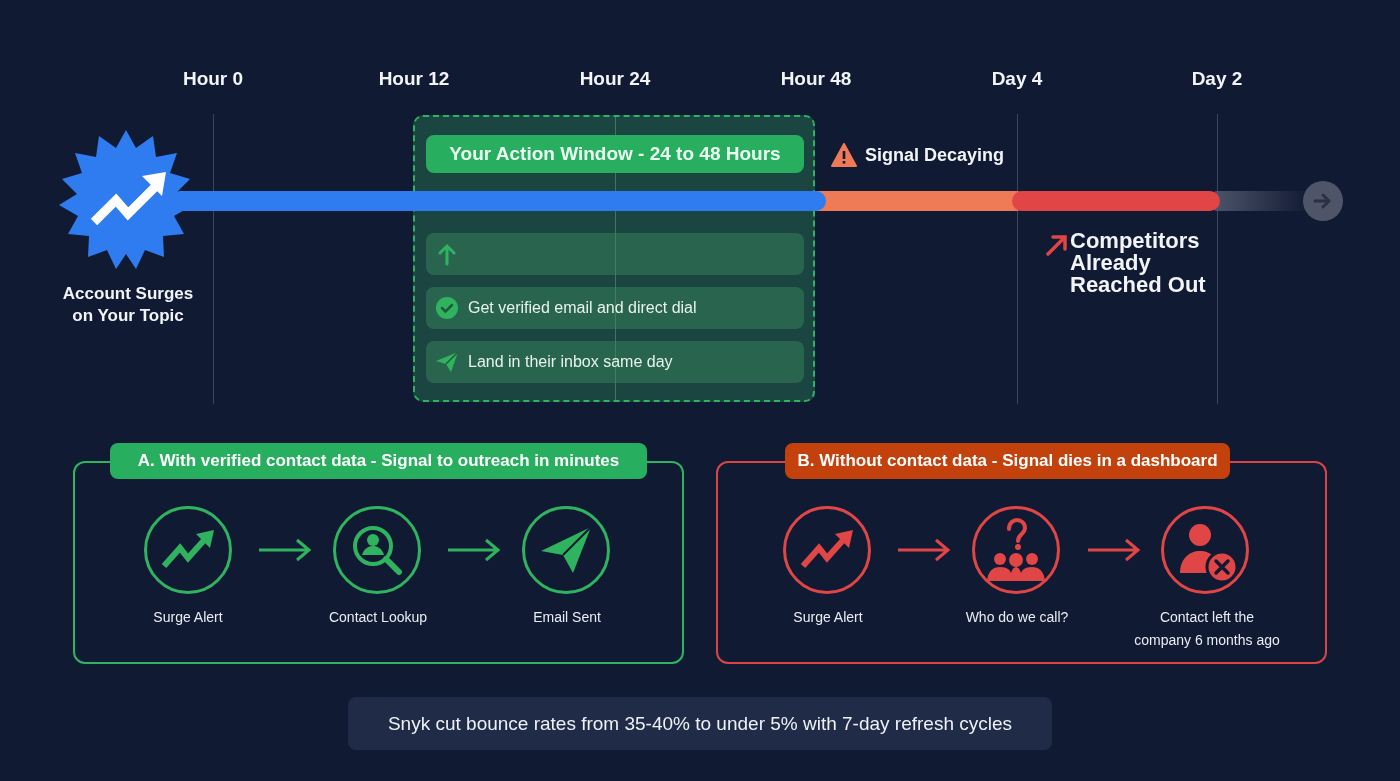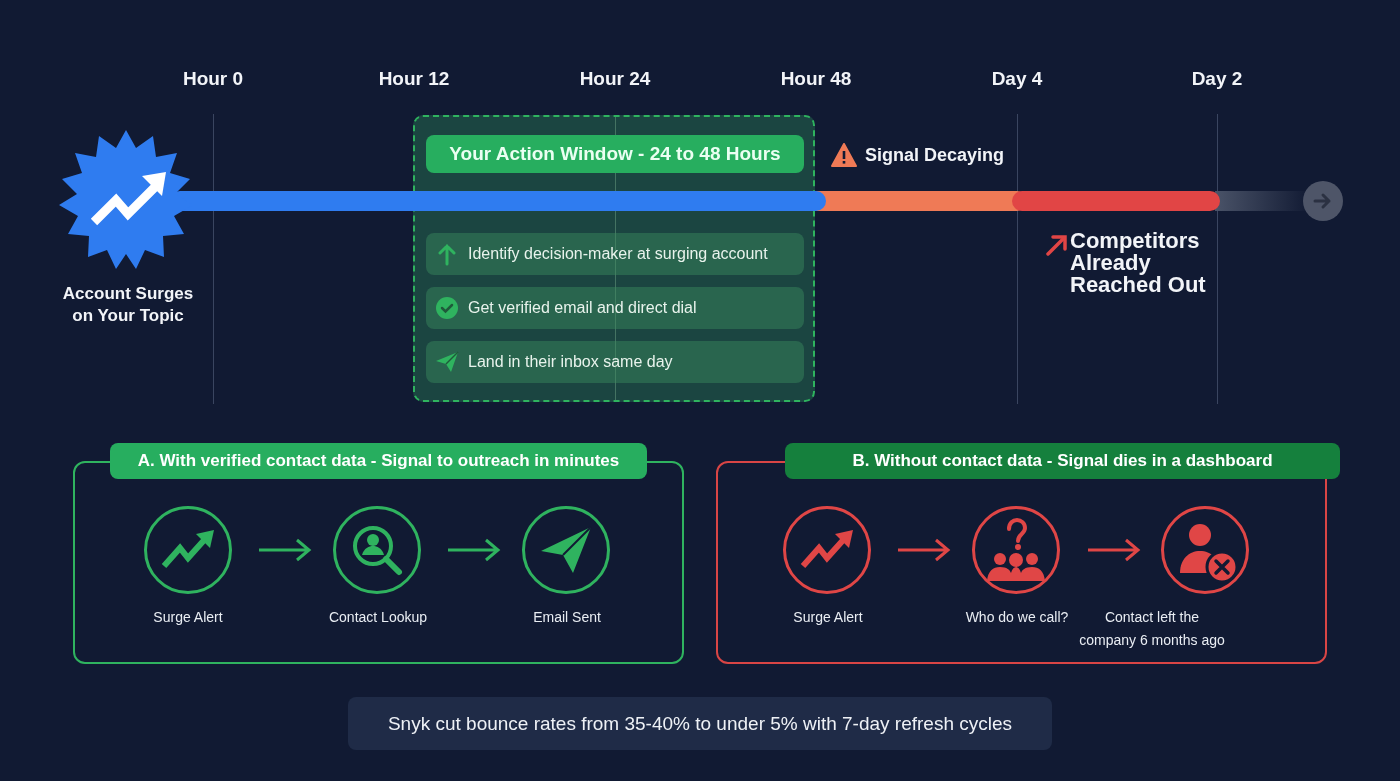--- a/index.html
+++ b/index.html
@@ -88,21 +88,20 @@
 </div>
 
 <div class="abs aw-title" style="z-index:3">Your Action Window - 24 to 48 Hours</div>
 
 <div class="abs aw-item" style="top:233px;z-index:3">
   <span class="ic">
     <svg width="22" height="24" viewBox="0 0 22 24">
         <path d="M11 22V4M4 11l7-7 7 7" stroke="#2fb35f" stroke-width="3" fill="none" stroke-linecap="round"></path>
       </svg>
   </span>
-  <span>Identify decision-maker at surging account</span>
 </div>
 <div class="abs aw-item" style="top:287px;z-index:3">
   <span class="ic">
     <svg width="22" height="22" viewBox="0 0 22 22">
         <circle cx="11" cy="11" r="11" fill="#2fb35f"></circle>
         <path d="M6 11l3.5 3.5L16 8" stroke="#1f5a3a" stroke-width="2.5" fill="none" stroke-linecap="round"></path>
       </svg>
   </span>
   <span>Get verified email and direct dial</span>
 </div>
@@ -172,21 +171,21 @@
 
 <div class="abs step-circle g" style="left:522px;top:506px">
   <svg width="54" height="50" viewBox="0 0 54 50">
     <path d="M2 26L52 2 34 48 24 30z" fill="#2fb35f"></path>
     <path d="M24 30L52 2" stroke="#111a33" stroke-width="2"></path>
   </svg>
 </div>
 <div class="abs step-label" style="left:567px;top:606px">Email Sent</div>
 
 <div class="abs panel panel-red"></div>
-<div class="abs panel-title" style="left:785px;width:555px;background:#15803d">B. Without contact data - Signal dies in a dashboard</div>
+<div class="abs panel-title" style="left:785px;width:445px;background:#c2410c">B. Without contact data - Signal dies in a dashboard</div>
 
 <div class="abs step-circle r" style="left:783px;top:506px">
   <svg width="56" height="44" viewBox="0 0 56 44">
     <polyline points="4,38 20,20 28,30 46,10" stroke="#e04646" stroke-width="6" fill="none"></polyline>
     <polygon points="36,6 54,2 50,20" fill="#e04646"></polygon>
   </svg>
 </div>
 <div class="abs step-label" style="left:828px;top:606px">Surge Alert</div>
 
 <div class="abs flow-arrow" style="left:896px">
@@ -214,18 +213,18 @@
 </div>
 
 <div class="abs step-circle r" style="left:1161px;top:506px">
   <svg width="70" height="70" viewBox="0 0 70 70">
     <circle cx="30" cy="20" r="11" fill="#e04646"></circle>
     <path d="M10 58c0-14 9-22 20-22s20 8 20 22z" fill="#e04646"></path>
     <circle cx="52" cy="52" r="15" fill="#e04646" stroke="#111a33" stroke-width="3"></circle>
     <path d="M46 46l12 12M58 46l-12 12" stroke="#111a33" stroke-width="3.5" stroke-linecap="round"></path>
   </svg>
 </div>
-<div class="abs step-label" style="left:1152px;top:606px">
+<div class="abs step-label" style="left:1207px;top:606px">
   <div>Contact left the</div>
   <div>company 6 months ago</div>
 </div>
 
 <div class="abs footer-box">Snyk cut bounce rates from 35-40% to under 5% with 7-day refresh cycles</div>
 
 </body></html>

